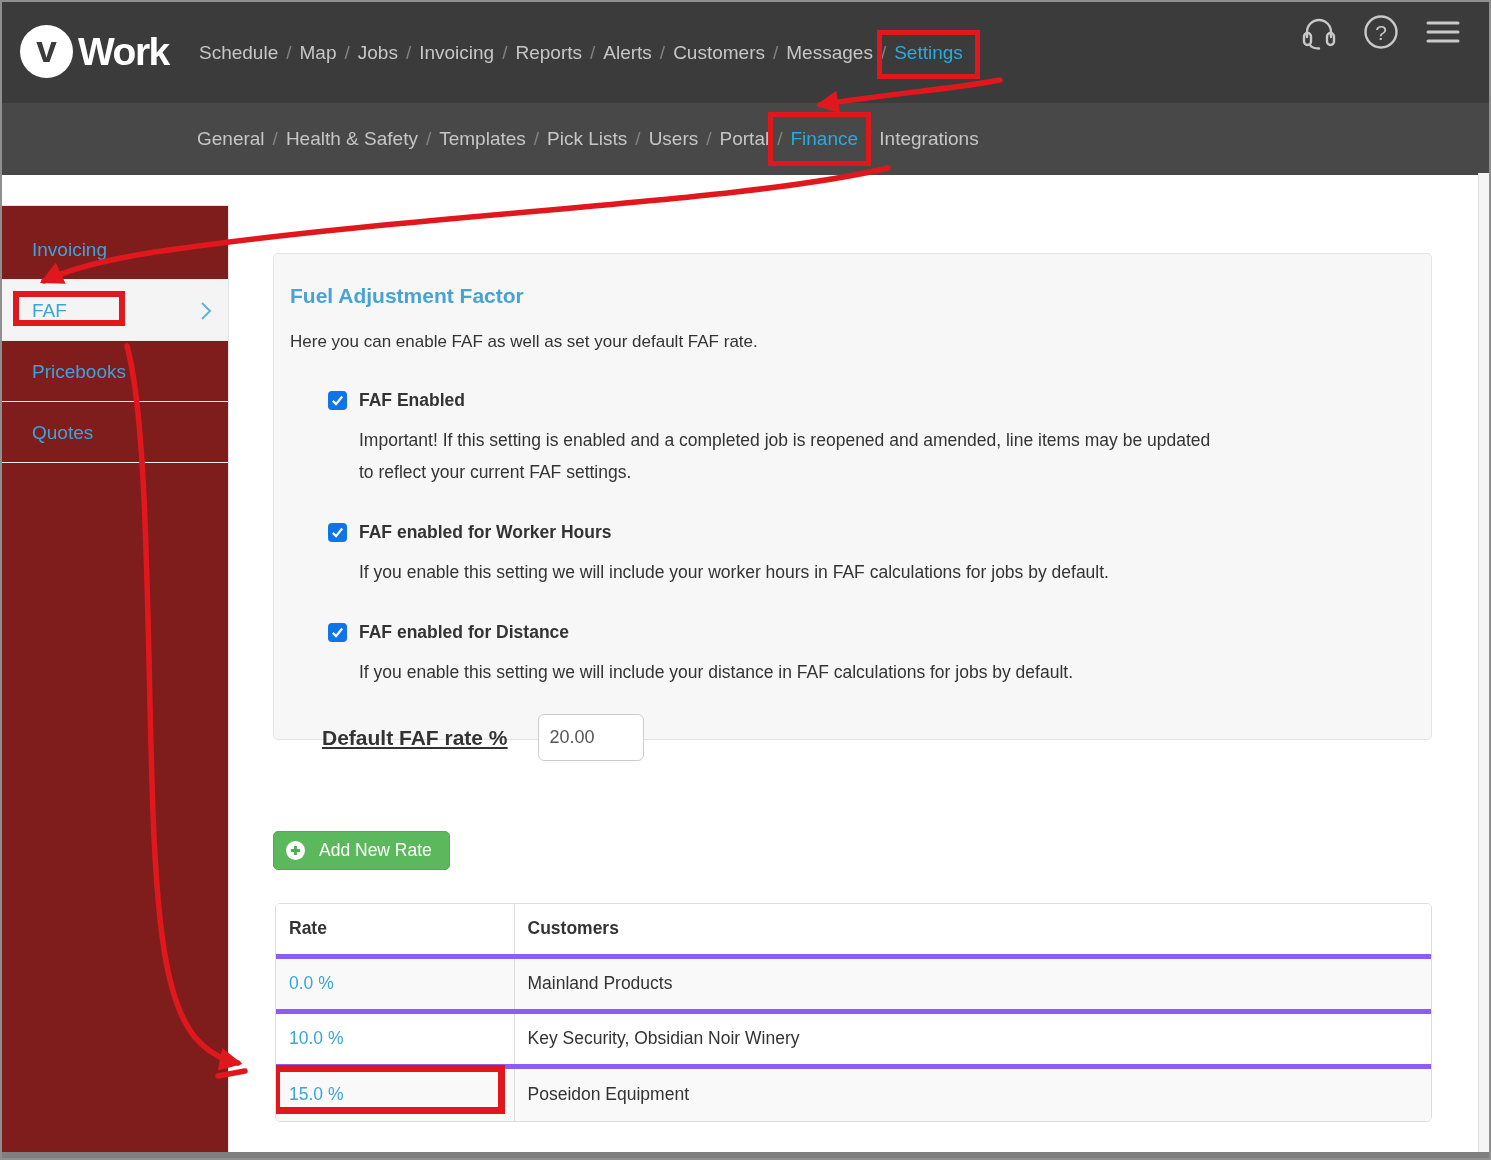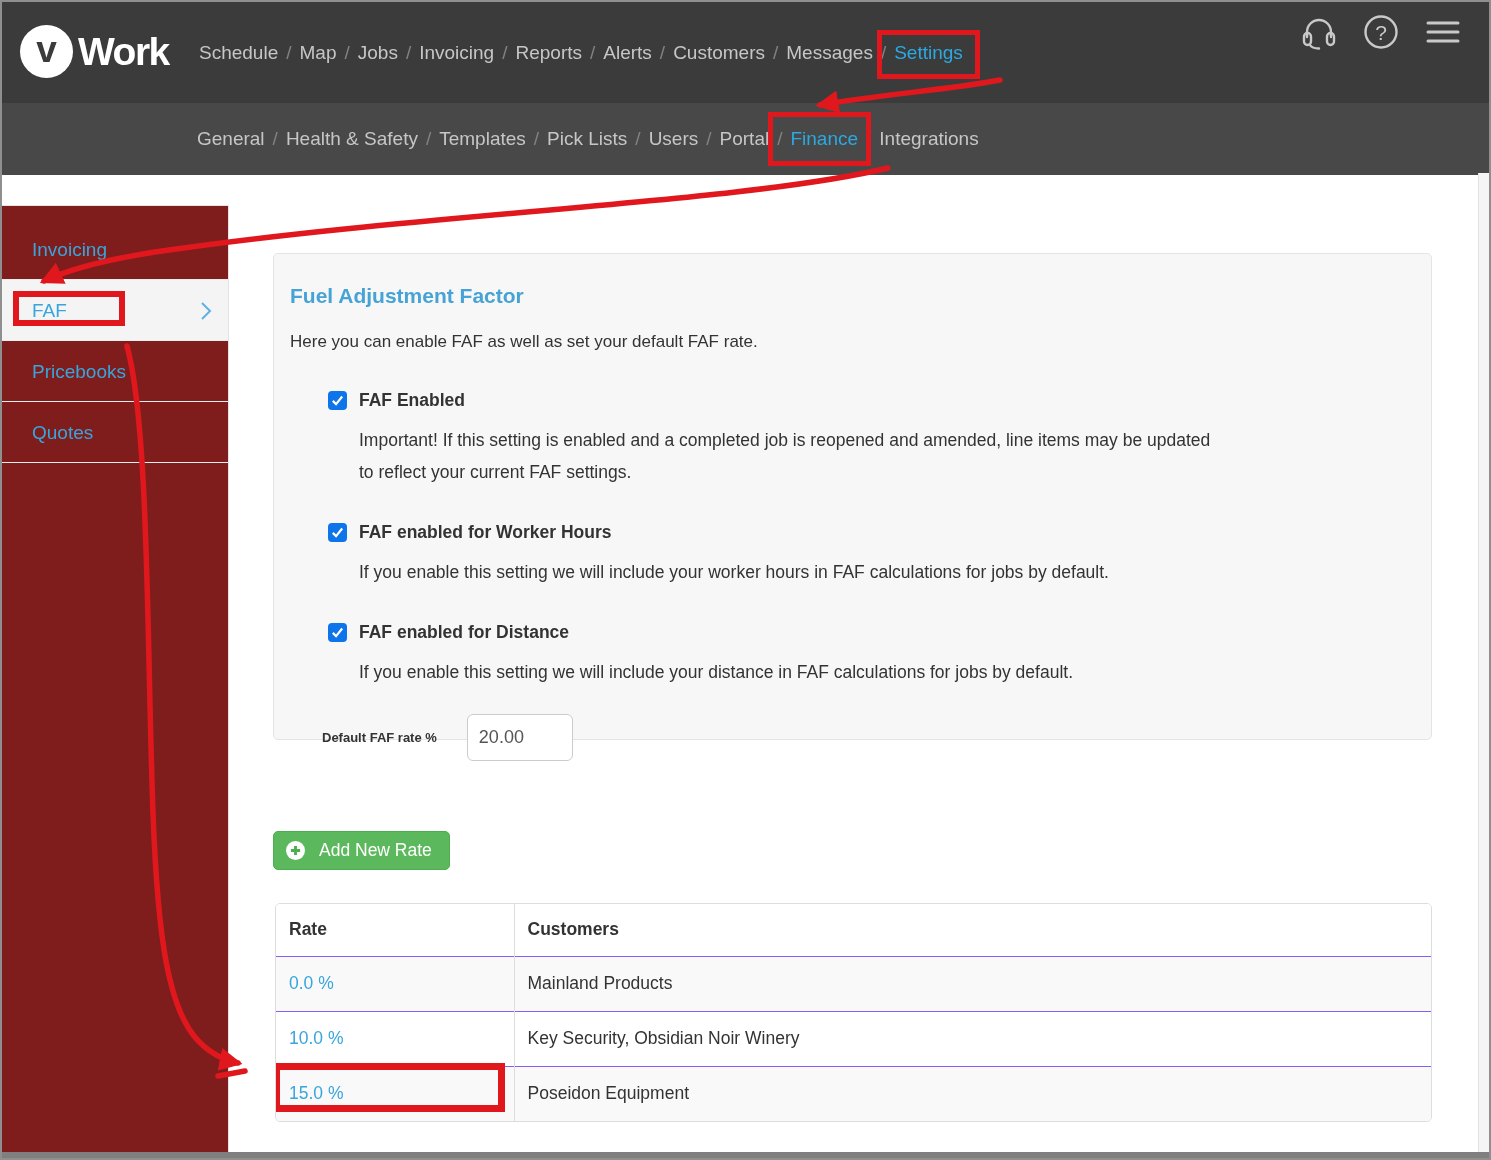--- a/index.html
+++ b/index.html
@@ -53,41 +53,41 @@
   .panel-intro{margin:24px 0 0;font-size:17px;color:#333;}
   .opt{margin:34px 0 0 38px;}
   .opt.first{margin-top:38px;}
   .opt-head{display:flex;align-items:center;gap:12px;}
   .cbx{width:19px;height:19px;border-radius:4px;background:var(--checkbox-blue);
     display:inline-flex;align-items:center;justify-content:center;flex:0 0 auto;cursor:pointer;}
   .opt-label{font-weight:bold;font-size:17.5px;color:#333;}
   .opt-note{margin:13px 0 0 31px;font-size:17.5px;color:#333;line-height:32px;}
   .opt-note.wide{max-width:860px;}
   .rate-row{margin:26px 0 0 32px;display:flex;align-items:center;}
-  .rate-row label{font-weight:bold;font-size:13px;color:#333;}
+  .rate-row label{font-weight:bold;font-size:21px;color:#333;text-decoration:underline;}
   .rate-row input{margin-left:30px;width:106px;height:47px;border:1px solid #ccc;border-radius:6px;
     font-size:18px;color:#555;padding:0 11px;font-family:inherit;background:#fff;}
 
   
   .rates-desc{position:absolute;left:271px;top:768px;width:1150px;margin:0;font-size:17.5px;
     line-height:27.5px;color:#333;}
   .add-btn{position:absolute;left:271px;top:829px;height:39px;background:var(--button-green);
     border:1px solid var(--button-green-border);border-radius:5px;color:#fff;font-size:17.5px;
     display:flex;align-items:center;gap:14px;padding:0 17px 0 12px;font-family:inherit;cursor:pointer;}
   .plus-disc{width:19px;height:19px;border-radius:50%;background:#fff;display:inline-flex;
     align-items:center;justify-content:center;}
 
   .table-wrap{position:absolute;left:273px;top:901px;width:1157px;border:1px solid #ddd;
     border-radius:5px;overflow:hidden;background:#fff;}
   table.rates{width:100%;border-collapse:collapse;font-size:17.5px;color:#333;}
   table.rates th{ text-align:left;font-weight:bold;height:52px;padding:0 0 0 13px;background:#fff;}
   table.rates td{height:55px;padding:0 0 0 13px;position:relative;}
   table.rates th:first-child, table.rates td:first-child{width:238px;}
   table.rates th+th, table.rates td+td{border-left:1px solid #ddd;}
-  table.rates tbody tr td, table.rates tbody tr th{border-top:1px solid #8b5cf6;}
+  table.rates tbody tr td, table.rates tbody tr th{border-top:5px solid #8b5cf6;}
   table.rates tbody td{border-top:1px solid #ddd;}
   table.rates tbody tr:nth-child(odd){background:#f9f9f9;}
   .rate-link{color:var(--link-blue);text-decoration:none;cursor:pointer;}
 
   
   .scroll-track{position:absolute;right:0;top:171px;bottom:6px;width:11px;background:#f5f5f5;
     border-left:1px solid #e2e2e2;}
   .bottom-bar{position:absolute;left:0;right:0;bottom:0;height:6px;background:#7f7f7f;}
 </style>
 </head>

